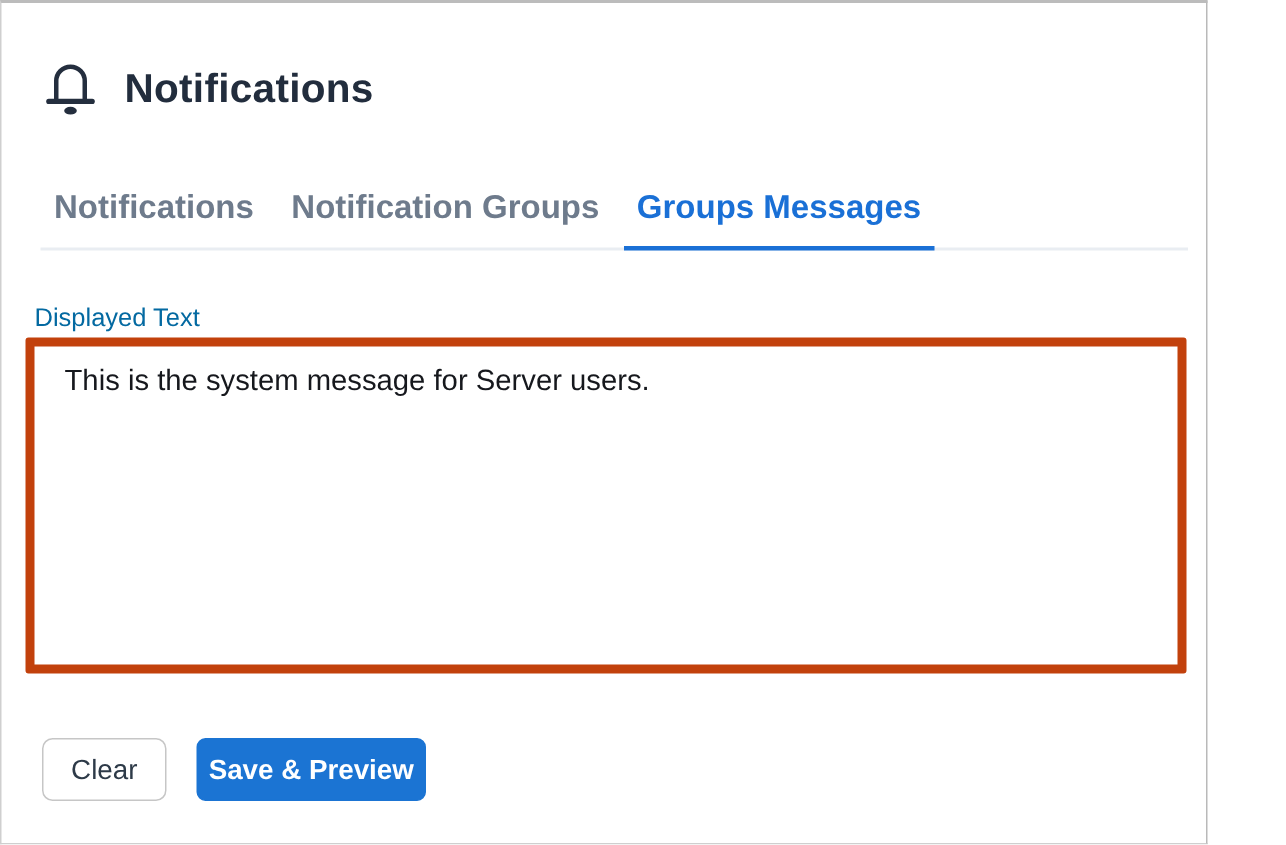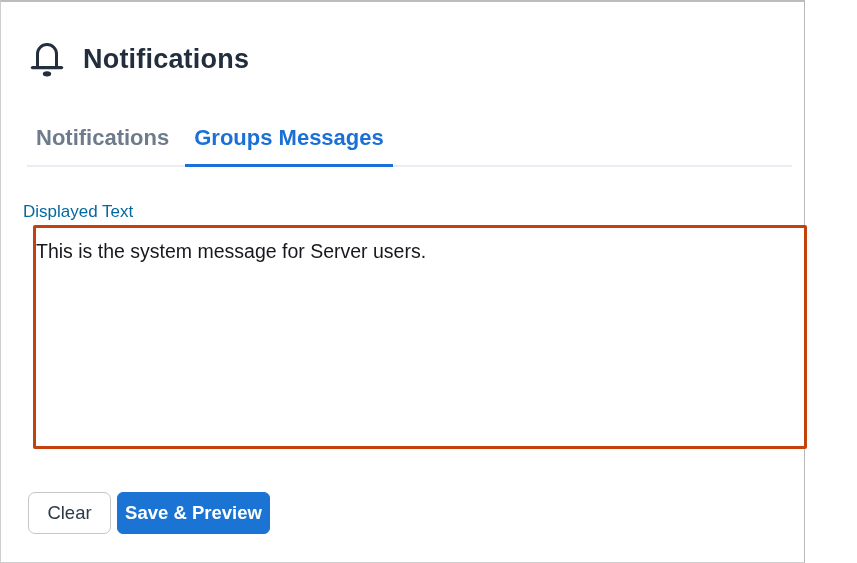--- a/index.html
+++ b/index.html
@@ -56,38 +56,38 @@
     border-bottom-color: #1a70d6;
   }
   
   .field-label {
     margin: 35px 0 3px 22px;
     font-size: 17px;
     color: #0369a1;
   }
   .message-textarea {
     display: block;
-    margin-left: 32px;
+    margin-left: 16px;
     width: calc(100% - 29px);
     height: 224px;
-    border: 3px solid #c2410c;
+    border: 6px solid #c2410c;
     border-radius: 2px;
-    padding: 10px 0;
+    padding: 10px 20px;
     font-family: "Liberation Sans", "DejaVu Sans", sans-serif;
     font-size: 19.5px;
     color: #16181d;
     resize: none;
     outline: none;
     line-height: 1.35;
   }
   
   .button-row {
     display: flex;
     align-items: center;
-    gap: 6px;
+    gap: 20px;
     margin: 43px 0 0 27px;
   }
   .btn {
     height: 42px;
     font-family: "Liberation Sans", "DejaVu Sans", sans-serif;
     font-size: 18.5px;
     border-radius: 7px;
     cursor: pointer;
     display: inline-flex;
     align-items: center;
@@ -119,20 +119,21 @@
         <path d="M8.5 27 V15 a9.5 9.5 0 0 1 19 0 V27" stroke="#242e3e" stroke-width="3" fill="none"></path>
         <line x1="3.5" y1="28.6" x2="32.5" y2="28.6" stroke="#242e3e" stroke-width="3.4" stroke-linecap="round"></line>
         <ellipse cx="18" cy="34.8" rx="4.2" ry="2.6" fill="#242e3e"></ellipse>
       </svg>
     </span>
     <span class="page-title">Notifications</span>
   </div>
 
   <div class="tabs">
     <div class="tab">Notifications</div>
+    <div class="tab">Notification Groups</div>
     <div class="tab active">Groups Messages</div>
   </div>
 
   <div class="field-label">Displayed Text</div>
 
   <textarea class="message-textarea" spellcheck="false" style="">This is the system message for Server users.</textarea>
 
   <div class="button-row">
     <button class="btn btn-clear">Clear</button>
     <button class="btn btn-primary">Save &amp; Preview</button>

